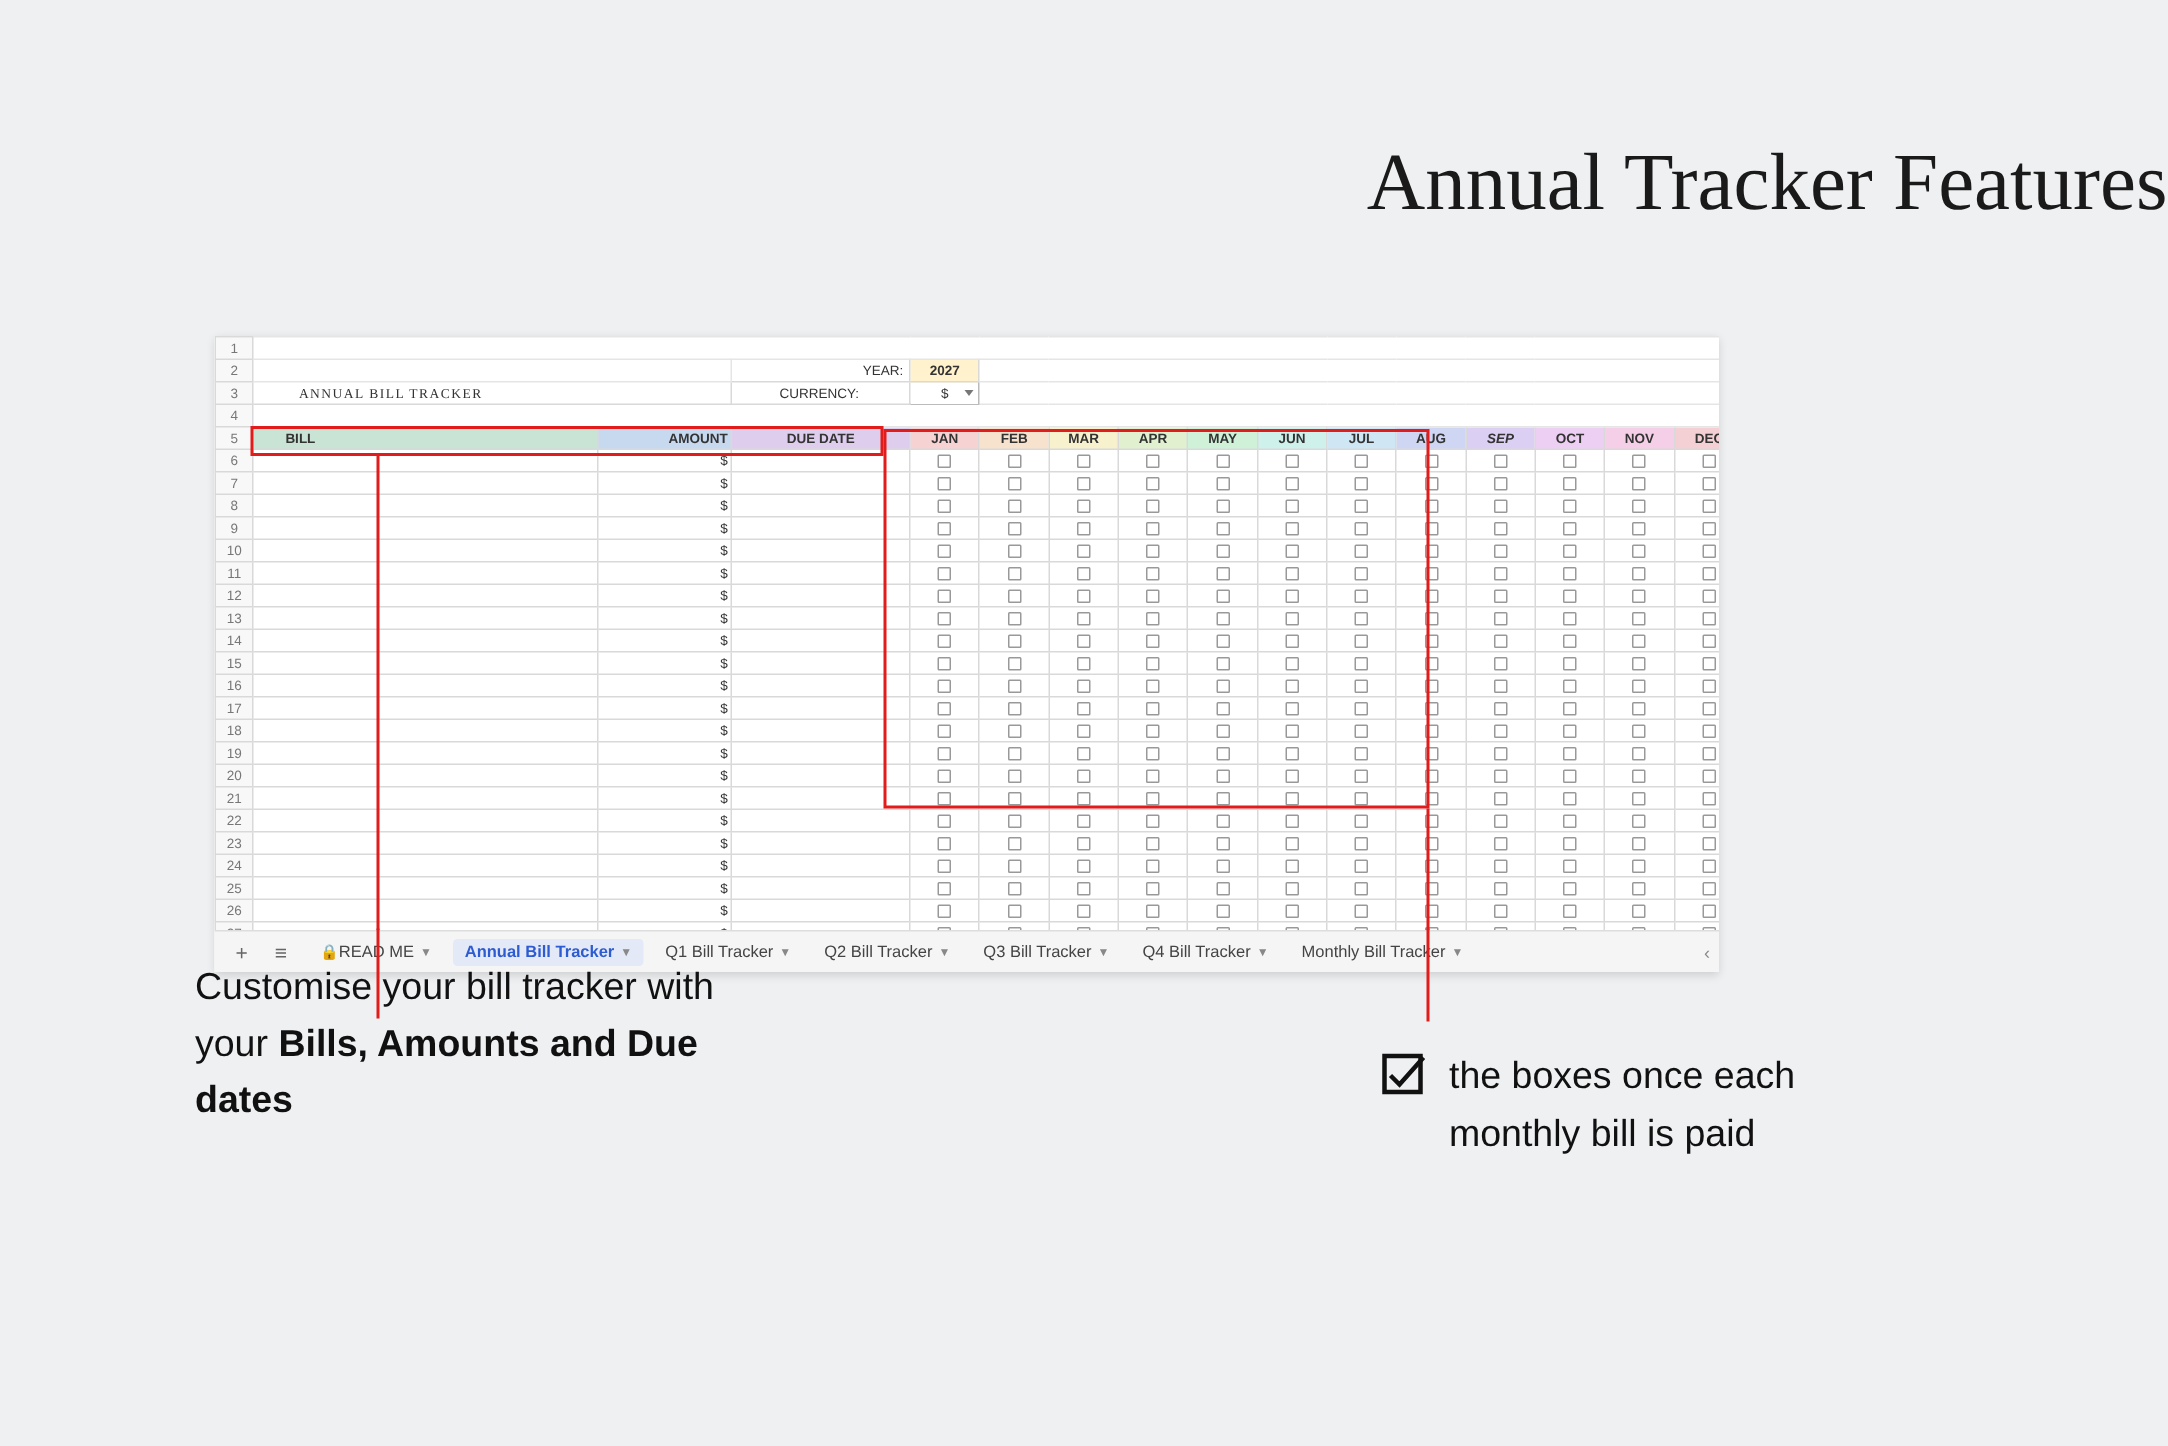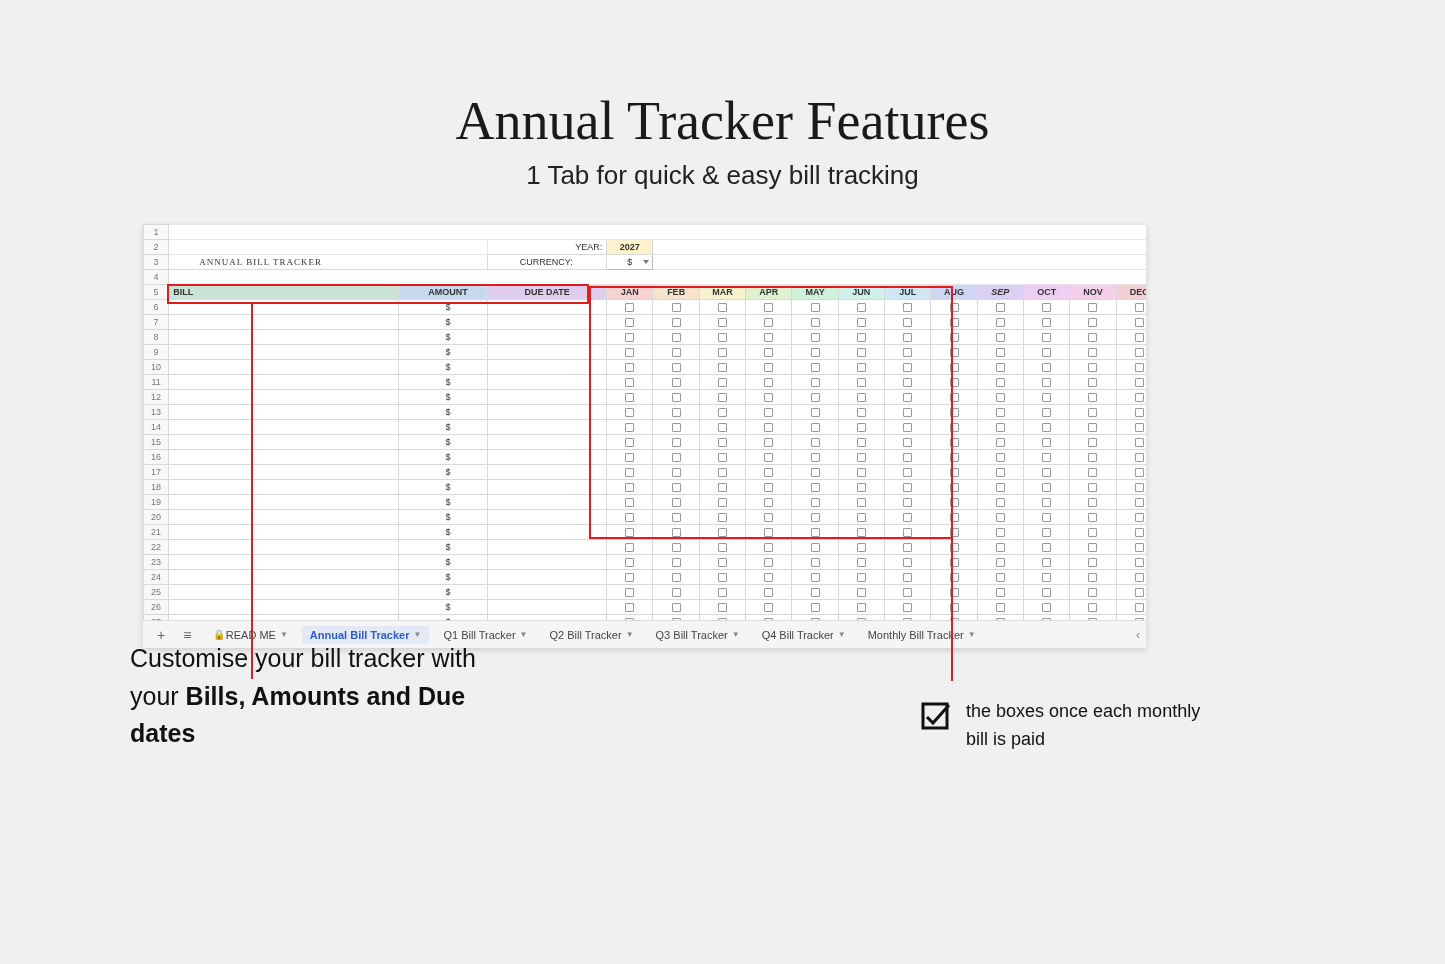--- a/index.html
+++ b/index.html
@@ -16,20 +16,21 @@
     top: 90px;
     left: 0;
     width: 1445px;
     text-align: center;
   }
   .heading h1 {
     font-family: Georgia, "Times New Roman", serif;
     font-size: 54px;
     font-weight: 500;
     color: #1a1a1a;
+    text-align: right;
   }
   .heading .sub {
     margin-top: 8px;
     font-size: 26px;
     color: #222;
   }
 
   
   .sheet-wrap {
     position: absolute;
@@ -62,22 +63,22 @@
     padding: 0 2px;
     text-align: center;
     background: #fff;
   }
   table.sheet .rowhead {
     width: 24px;
     background: #f8f8f8;
     color: #777;
     text-align: center;
   }
-  table.sheet .bill-col   { width: 218px; text-align:left; padding-left:4px; }
-  table.sheet .amount-col { width: 85px;  text-align:center; padding-left:12px;margin-top:19px; }
+  table.sheet .bill-col   { width: 218px; text-align:left; padding-left:21px; }
+  table.sheet .amount-col { width: 85px;  text-align:right; padding-left:12px;margin-top:19px; }
   table.sheet .due-col    { width: 113px; }
   table.sheet .month-col  { width: 44px; }
 
   
   .title-cell {
     background:#fff !important;
     text-align:left !important;
     padding-left:30px !important;
     font-family: Georgia, serif;
     font-size:16px;
@@ -164,39 +165,38 @@
     font-size:25px;
     line-height:1.5;
     color:#111;
   }
   .callout-left b { font-weight:700; }
   .callout-right {
     position:absolute;
     top: 698px;
     left: 920px;
     width: 300px;
-    font-size:18px;
+    font-size:25px;
     line-height:1.55;
     color:#111;
     display:flex;
     gap:14px;
     align-items:flex-start;
   }
   .bigcheck {
     flex:0 0 auto;
     margin-top:3px;
   }
   .bigcheck svg { width:32px; height:32px; }
 </style>
 </head>
 <body>
 
 <div class="heading">
   <h1>Annual Tracker Features</h1>
-  <div class="sub">1 Tab for quick &amp; easy bill tracking</div>
 </div>
 
 <div class="sheet-wrap">
 
   <div class="sheet-body">
     <table class="sheet" id="grid">
         <tbody>
           <tr>
             <td class="rowhead">1</td>
             <td class="blank-top" colspan="15" style="height:15px"></td>

